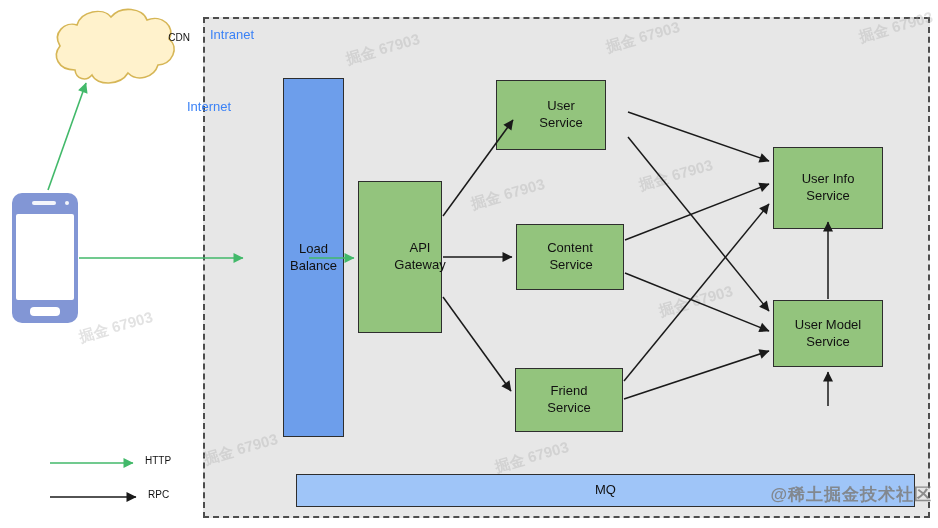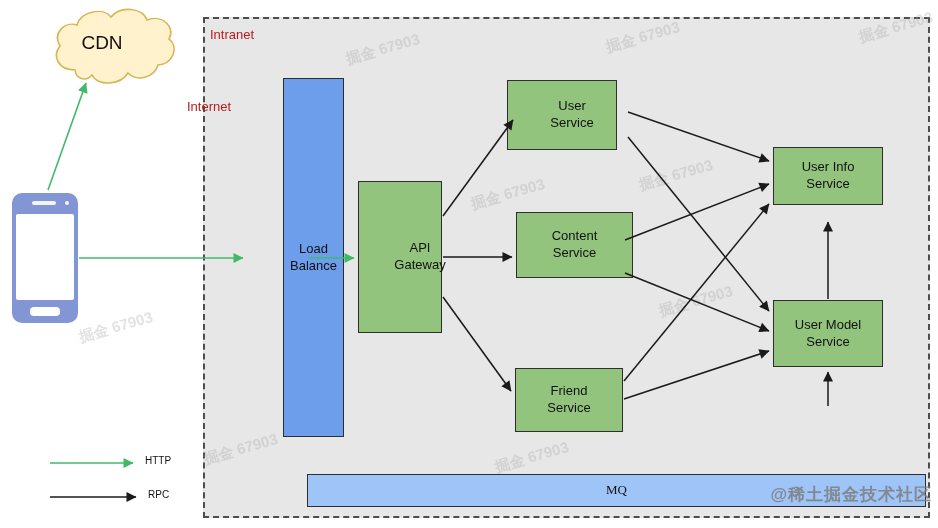--- a/index.html
+++ b/index.html
@@ -5,44 +5,44 @@
   html,body{margin:0;padding:0;background:#ffffff;}
   #canvas{
     position:relative;width:938px;height:528px;overflow:hidden;
     font-family:"Liberation Sans",sans-serif;color:#111;background:#ffffff;
   }
   
   #intranet{
     position:absolute;left:203px;top:17px;width:727px;height:501px;
     background:#e7e7e7;border:2px dashed #4d4d4d;box-sizing:border-box;
   }
-  .zone-label{position:absolute;font-size:13px;color:#b91c1c;}
+  .zone-label{position:absolute;font-size:13px;color:#3b82f6;}
   
   .node{
     position:absolute;display:flex;align-items:center;justify-content:center;
     box-sizing:border-box;border:1.5px solid #2e2e2e;font-size:13px;line-height:1.3;
     text-align:center;white-space:pre-line;z-index:3;
   }
   .green{background:#93c47d;}
   .blue{background:#6d9eeb;}
   .lightblue{background:#9fc5f8;}
   .orange{background:#f9cb9c;}
   #node-load-balance{left:247px;top:78px;width:61px;height:359px;margin-left:36px;}
   #node-api-gateway{left:358px;top:181px;width:84px;height:152px;padding-left:40px;}
-  #node-user-service{left:507px;top:80px;width:110px;height:70px;padding-left:20px;}
-  #node-content-service{left:516px;top:212px;width:117px;height:66px;}
+  #node-user-service{left:496px;top:80px;width:110px;height:70px;padding-left:20px;}
+  #node-content-service{left:516px;top:224px;width:108px;height:66px;text-align:right;}
   #node-friend-service{left:515px;top:368px;width:108px;height:64px;}
-  #node-user-info-service{left:773px;top:147px;width:110px;height:58px;}
+  #node-user-info-service{left:773px;top:147px;width:110px;height:82px;}
   #node-user-model-service{left:773px;top:300px;width:110px;height:67px;}
   #node-offline-training-job{left:773px;top:407px;width:110px;height:44px;}
-  #node-mq{left:307px;top:474px;width:619px;height:33px;font-family:Liberation Serif, serif;}
+  #node-mq{left:296px;top:474px;width:619px;height:33px;}
   
   #cloud-wrap{position:absolute;left:50px;top:6px;width:130px;height:86px;z-index:3;}
-  #cloud-label{position:absolute;left:37px;top:32px;width:130px;text-align:center;
-    font-size:19px;z-index:4;}
+  #cloud-label{position:absolute;left:60px;top:32px;width:130px;text-align:right;
+    font-size:10px;z-index:4;}
   
   #phone{
     position:absolute;left:12px;top:193px;width:66px;height:130px;
     background:#8296d5;border-radius:10px;z-index:3;
   }
   #phone .screen{position:absolute;left:4px;right:4px;top:21px;bottom:23px;
     background:#ffffff;border-radius:2px;}
   #phone .speaker{position:absolute;left:20px;top:8px;width:24px;height:4px;
     background:#ffffff;border-radius:2px;opacity:.9;}
   #phone .camera{position:absolute;right:9px;top:8px;width:4px;height:4px;

